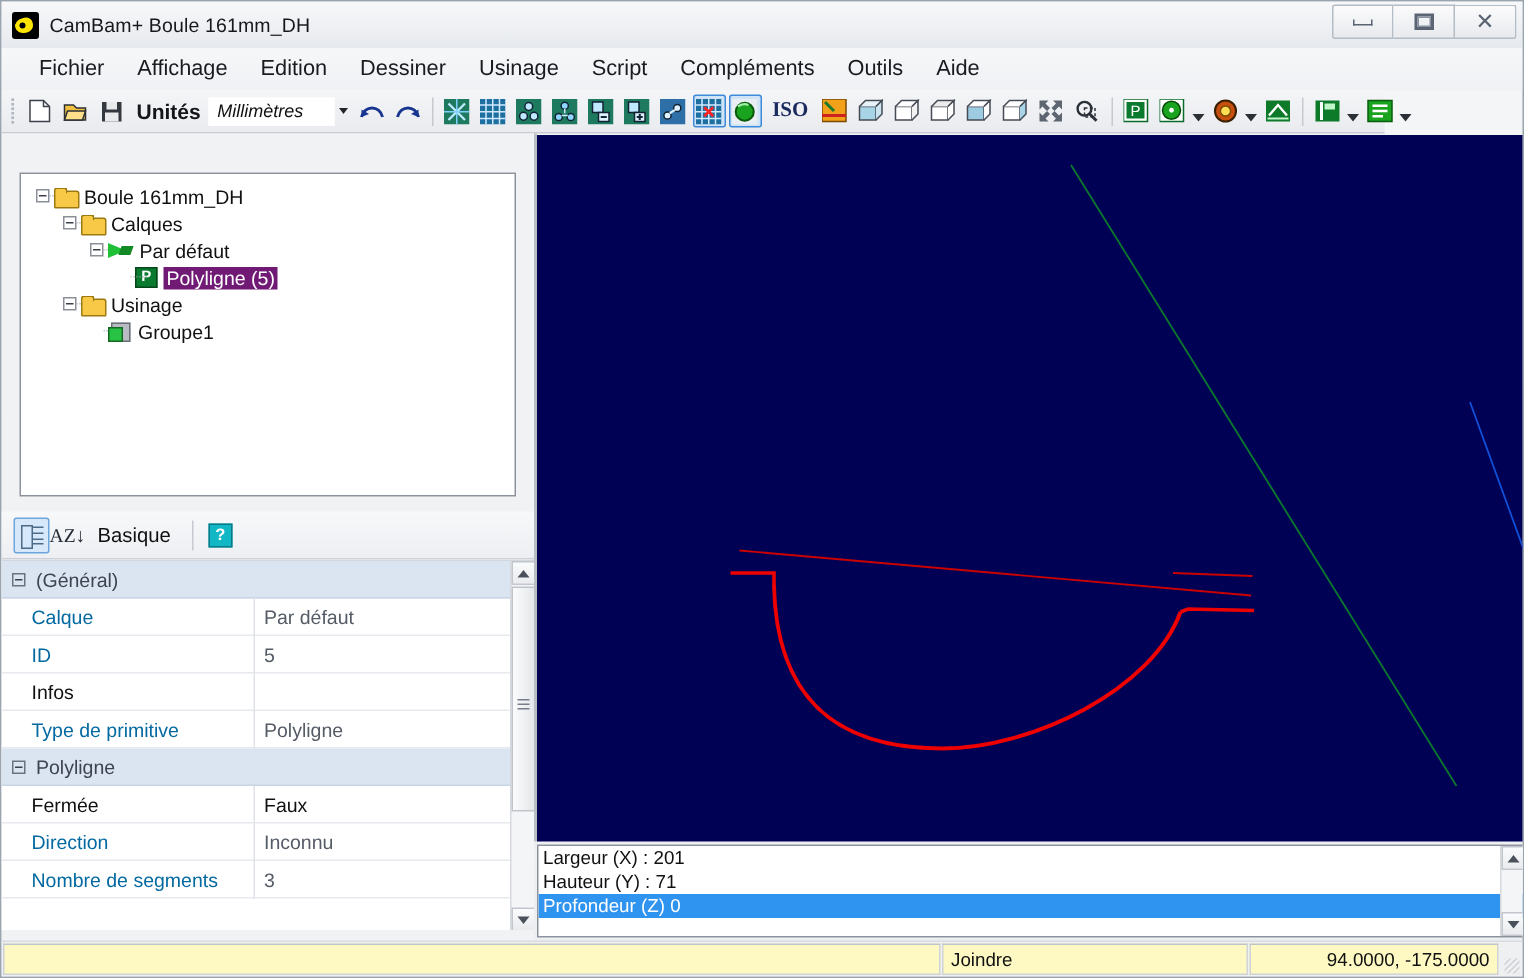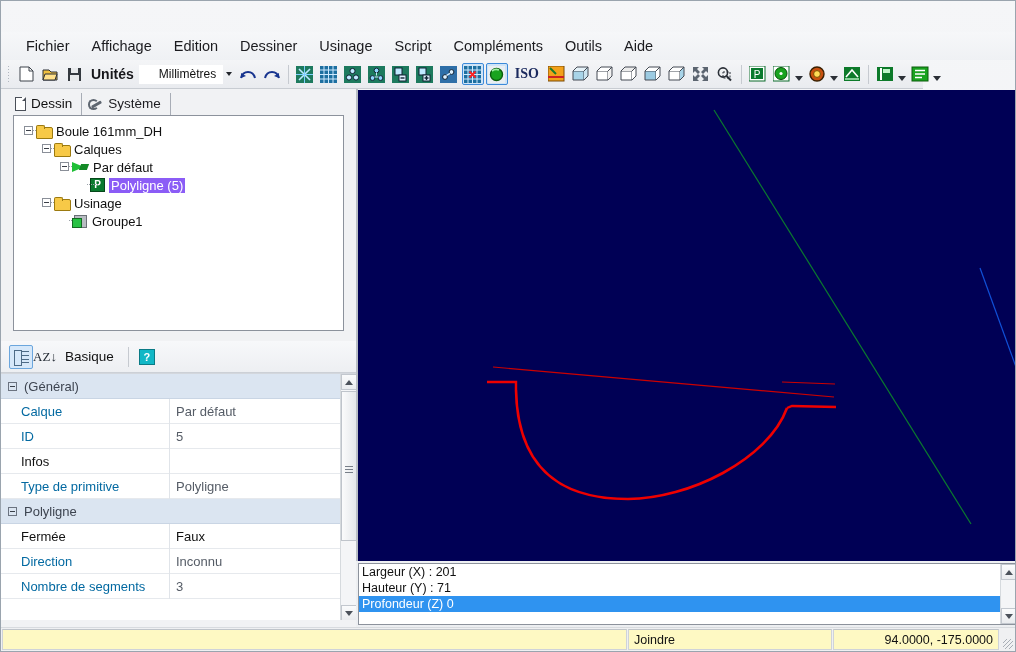--- a/index.html
+++ b/index.html
@@ -85,21 +85,21 @@
     border:1px solid transparent; border-radius:2px; position:relative;
   }
   .tb-btn.active {
     border-color:#3c8ad9; background:#cfe4f7;
   }
   .tb-label { font-size:14px; font-weight:bold; color:#16161a; margin:0 5px; white-space:nowrap;}
   .tb-iso { font-size:14px; color:#1b2a5e; margin:0 6px; font-family:"Liberation Serif",serif; font-weight:600;}
   .tb-combo {
     width:84px; height:19px; background:#fff; border:1px solid #fff;
     font-size:12px; color:#111; display:flex; align-items:center;
-    padding-left:19px; overflow:hidden; white-space:nowrap; flex:none;
+    padding-left:5px; overflow:hidden; white-space:nowrap; flex:none;font-style:italic;
   }
   .tb-arrow {
     width:13px; height:19px; display:flex; align-items:center; justify-content:center;
     flex:none;
   }
   .tb-arrow::after { content:""; border-left:3.5px solid transparent; border-right:3.5px solid transparent; border-top:4px solid #22252b; }
   .tb-drop { width:11px; height:22px; display:flex; align-items:flex-end; justify-content:center; flex:none; }
   .tb-drop::after { content:""; border-left:4px solid transparent; border-right:4px solid transparent; border-top:5px solid #2b2f36; margin-bottom:4px;}
 
   
@@ -140,21 +140,21 @@
   .ico-layer { width:17px; height:13px; flex:none; margin-right:4px; position:relative;}
   .ico-layer::before{content:"";position:absolute;left:0;top:1px;width:0;height:0;border-left:12px solid #1fbf36;border-top:5px solid transparent;border-bottom:5px solid transparent;}
   .ico-layer::after{content:"";position:absolute;left:8px;top:3px;width:8px;height:6px;background:#138a26;transform:skewX(-20deg);}
   .ico-poly { width:15px; height:14px; flex:none; margin-right:4px;
     background:#0a7a2e; border:1px solid #05471a; color:#fff; font-size:10px; font-weight:bold;
     display:flex; align-items:center; justify-content:center; line-height:1;}
   .ico-group { width:16px; height:14px; flex:none; margin-right:4px; position:relative;}
   .ico-group::before{content:"";position:absolute;left:2px;top:1px;width:11px;height:11px;background:#b8bcc2;border:1px solid #6b6f76;}
   .ico-group::after{content:"";position:absolute;left:0px;top:4px;width:8px;height:8px;background:#28c244;border:1px solid #136b22;}
   .tlabel { white-space:nowrap; }
-  .tlabel.sel { background:#8b5cf6; color:#fff; padding:0 2px; }
+  .tlabel.sel { background:#701a75; color:#fff; padding:0 2px; }
 
   
   .propbar {
     position:absolute; left:0; top:252px; width:355px; height:32px;
     display:flex; align-items:center; padding-left:8px;
     background: linear-gradient(180deg,#f7f8fa 0%,#edeff2 100%);
     border-bottom:1px solid #ccd0d6;
   }
   .pb-btn { width:24px; height:24px; display:flex; align-items:center; justify-content:center;
     border:1px solid transparent; border-radius:2px; flex:none; }
@@ -230,20 +230,37 @@
   .sb-grip { width:16px; display:flex; align-items:flex-end; justify-content:flex-end; padding:0 2px 2px 0;}
   .sb-grip i { display:block; width:10px; height:10px;
     background-image: linear-gradient(135deg, transparent 45%, #a8aeb6 45%, #a8aeb6 55%, transparent 55%);
     background-size:4px 4px;}
 </style>
 </head>
 <body>
 
 <div id="app">
 
+  <div class="titlebar">
+    <div class="app-icon"></div>
+    <div class="title-text">CamBam+  Boule 161mm_DH</div>
+    <div class="winbtns">
+      <div class="winbtn">
+          <span class="gl-min"></span>
+        </div>
+      <div class="winbtn">
+          <span class="gl-max">
+            <i></i>
+          </span>
+        </div>
+      <div class="winbtn">
+          <span class="gl-close">✕</span>
+        </div>
+    </div>
+  </div>
 
   <div class="menubar">
     <div class="menu-item">Fichier</div>
     <div class="menu-item">Affichage</div>
     <div class="menu-item">Edition</div>
     <div class="menu-item">Dessiner</div>
     <div class="menu-item">Usinage</div>
     <div class="menu-item">Script</div>
     <div class="menu-item">Compléments</div>
     <div class="menu-item">Outils</div>
@@ -483,30 +500,20 @@
             <path d="M4 4.5h10M4 8h10M4 11.5h7"></path>
           </g>
         </svg>
     </div>
 
     <div class="tb-drop" style="margin-left:auto;"></div>
   </div>
 
   <div class="leftpanel">
 
-    <div class="tabstrip">
-      <div class="tab active">
-        <span class="page-ico"></span>
-        <span>Dessin</span>
-      </div>
-      <div class="tab">
-        <span class="wrench-ico"></span>
-        <span>Système</span>
-      </div>
-    </div>
 
     <div class="treebox">
 
       <div class="tnode" style="padding-left:4px;">
         <span class="tw">
             <i class="expander"></i>
             <i class="dots-h"></i>
           </span>
         <span class="ico-folder"></span>
         <span class="tlabel">Boule 161mm_DH</span>

